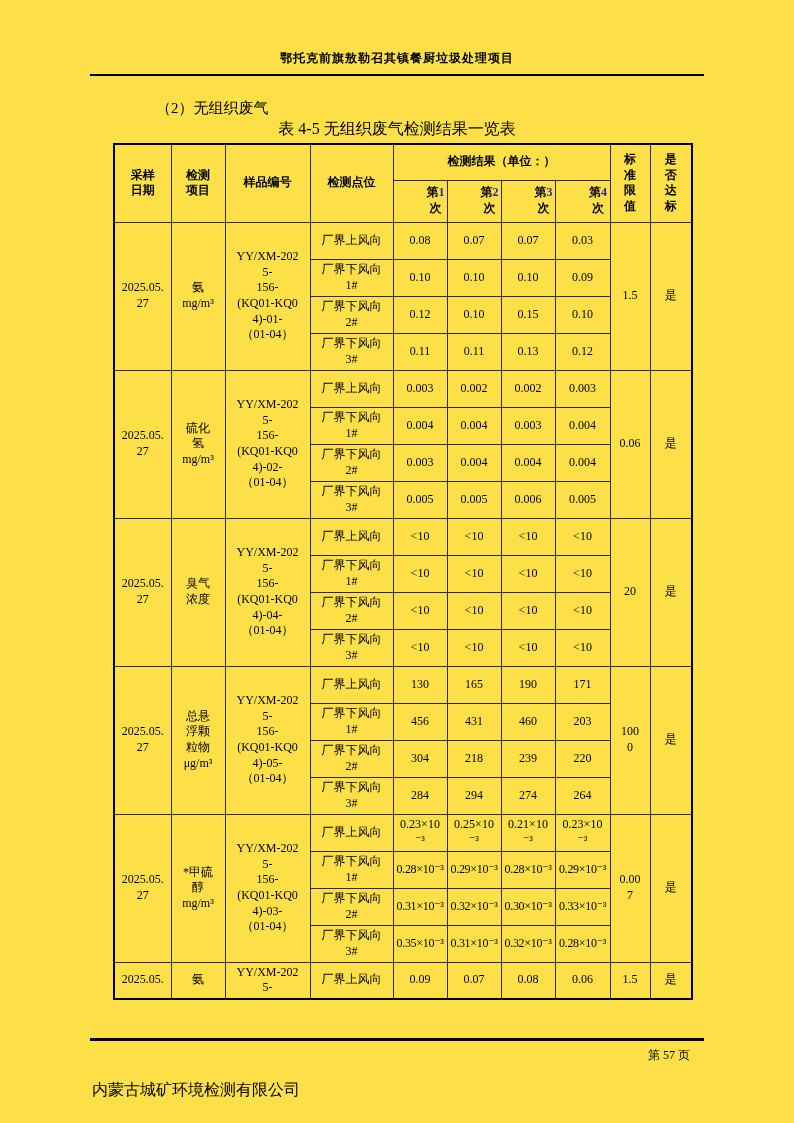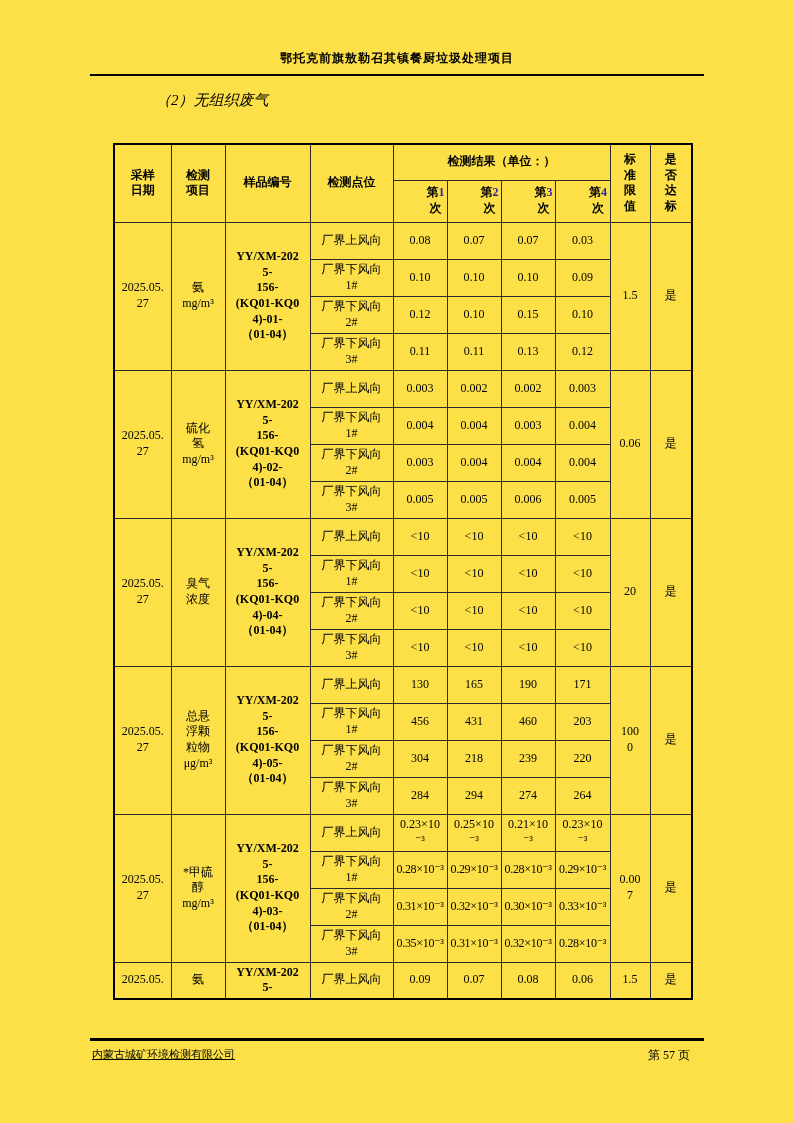--- a/index.html
+++ b/index.html
@@ -12,23 +12,22 @@
   }
   .page { position: relative; width: 794px; height: 1123px; overflow: hidden; background:#fde047; }
 
   .doc-header {
     position: absolute; top: 50px; left: 90px; width: 614px;
     text-align: center; font-size: 12px; font-weight: bold;
     padding-bottom: 7px; border-bottom: 2px solid #000;
     letter-spacing: 1px;
   }
   .section-heading {
-    position: absolute; top: 91px; left: 156px;
+    position: absolute; top: 99px; left: 156px;
     font-size: 15px;
-    font-style: italic;
   }
   .table-caption {
     position: absolute; top: 119px; left: 0; width: 794px;
     text-align: center; font-size: 16px;
   }
 
   table.report-table {
     position: absolute; top: 143px; left: 113px;
     width: 578px; border-collapse: collapse; table-layout: fixed;
     border: 2px solid #000;
@@ -38,44 +37,45 @@
     padding: 1px 1px;
     text-align: center; vertical-align: middle;
     font-size: 12px; line-height: 1.3;
     white-space: pre-line;
     overflow: hidden;
   }
   .report-table thead th { font-weight: bold; }
   .report-table thead tr.hr1 th { height: 36px; }
   .report-table thead tr.hr2 th { height: 42px; padding-left: 32px; }
   .report-table td { height: 37px; }
-  .c-sample { line-height: 1.28; font-weight: bold; }
+  .c-sample { line-height: 1.28; }
   .vert { line-height: 1.32; }
   .num-blue { color: #2626a8; }
   .c-val-b5a { font-size: 11px; line-height: 1.25; margin-top: 40px; }
   .c-val-b5 { font-size: 9px; white-space: nowrap; letter-spacing: -0.3px; }
 
   .footer-rule {
     position: absolute; top: 1038px; left: 90px; width: 614px;
     border-top: 3px solid #000;
   }
-  .footer-company { position: absolute; top: 1047px; left: 92px; font-size: 11px; text-decoration: underline; }
+  .footer-company { position: absolute; top: 1080px; left: 92px; font-size: 16px; }
   .footer-page { position: absolute; top: 1047px; right: 104px; font-size: 12px; text-align: right; }
 </style>
 </head>
 <body>
 
 <div class="page">
 
   <div class="doc-header">
     <span>鄂托克前旗敖勒召其镇餐厨垃圾处理项目</span>
   </div>
 
   <div class="section-heading">（2）无组织废气</div>
 
+  <div class="table-caption">表 4-5 无组织废气检测结果一览表</div>
 
   <table class="report-table">
     <colgroup>
       <col style="width:57px">
         <col style="width:54px">
         <col style="width:85px">
         <col style="width:83px">
       <col style="width:54px">
         <col style="width:54px">
         <col style="width:54px">

